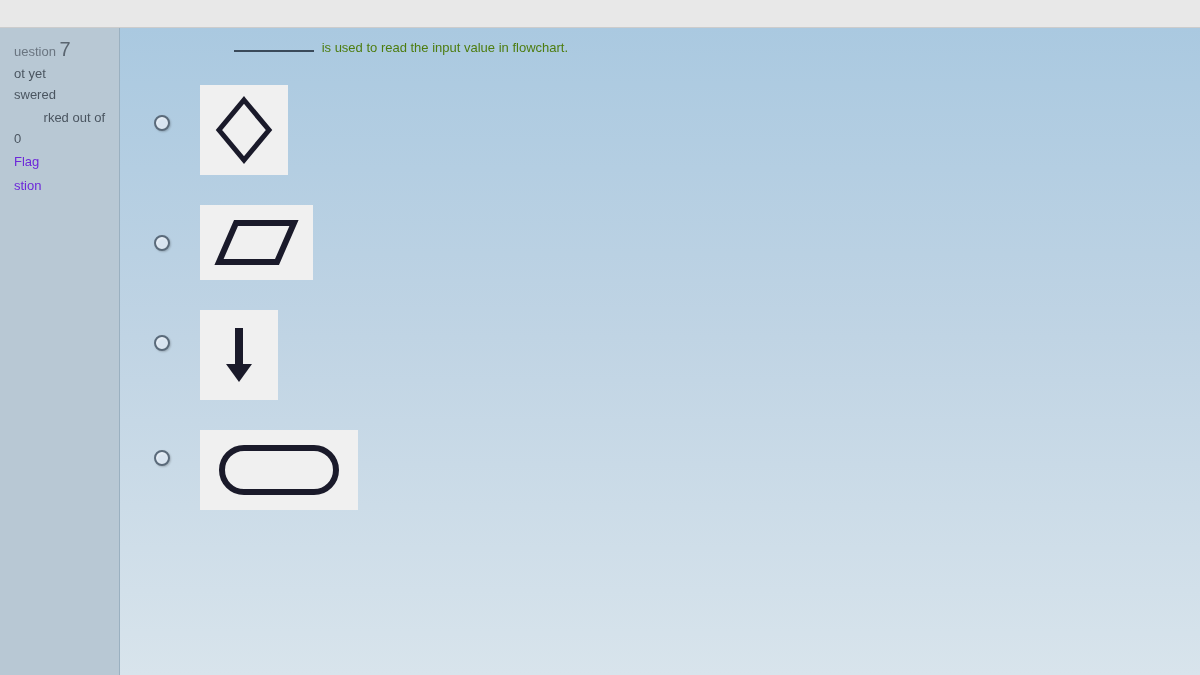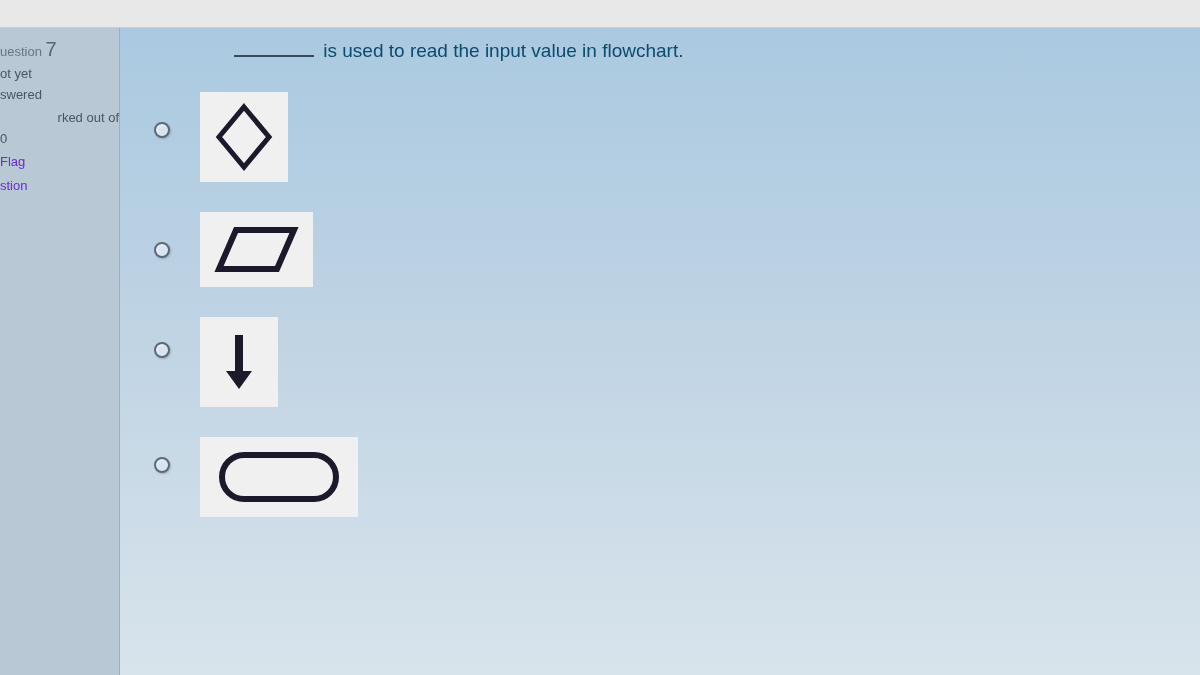--- a/index.html
+++ b/index.html
@@ -21,21 +21,21 @@
       width: 100%;
       border-bottom: 1px solid #ccc;
     }
     .content-area {
       display: flex;
       height: calc(100% - 28px);
     }
     .sidebar {
       width: 120px;
       background: #b8c8d4;
-      padding: 8px 0;
+      padding: 8px 14px;
       border-right: 1px solid #9ab0c0;
     }
     .sidebar-item {
       color: #4a5560;
       font-size: 13px;
       margin-bottom: 4px;
       line-height: 1.3;
     }
     .question-num {
       font-size: 20px;
@@ -49,22 +49,22 @@
       color: #6d28d9;
       cursor: pointer;
       margin-top: 8px;
     }
     .main-content {
       flex: 1;
       padding: 12px 24px;
       position: relative;
     }
     .question-text {
-      color: #0c4a6e;
-      font-size: 19px;
+      color: #4d7c0f;
+      font-size: 13px;
       margin-bottom: 30px;
       margin-left: 90px;
     }
     .question-text .blank {
       display: inline-block;
       border-bottom: 2px solid #3a4a5a;
       width: 80px;
       margin-right: 4px;
     }
     .options {

